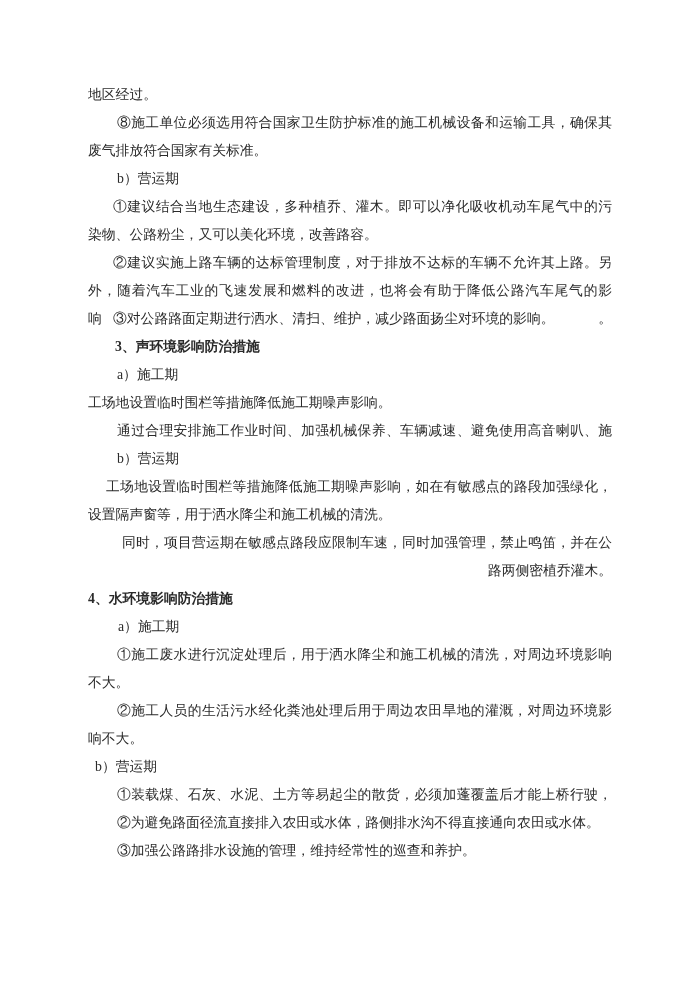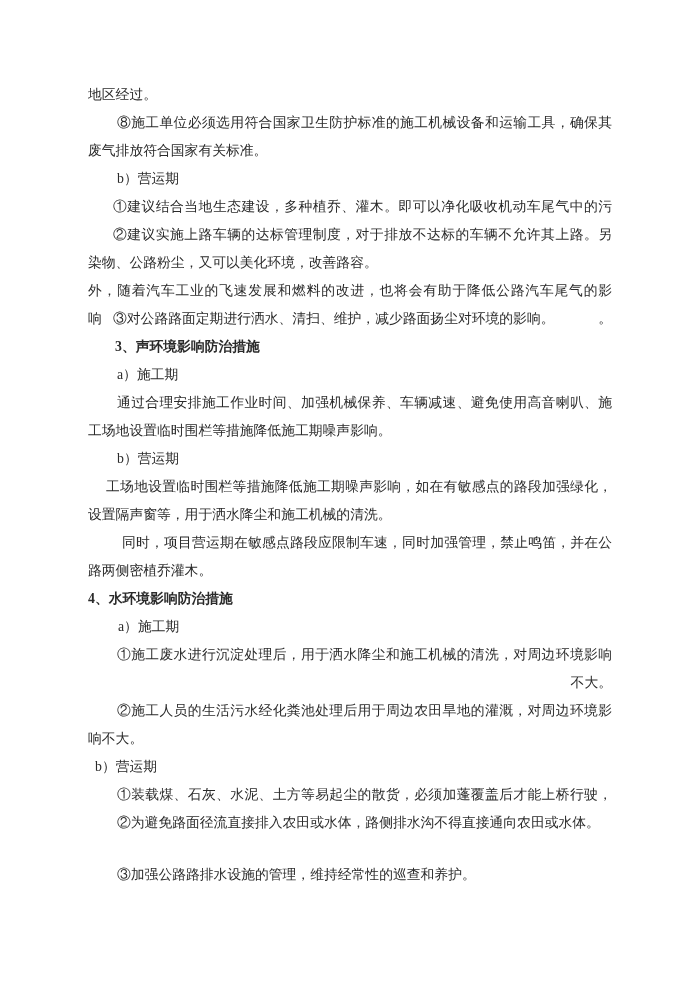--- a/index.html
+++ b/index.html
@@ -42,37 +42,37 @@
 </head>
 <body>
 
 <div class="page">
   <div class="text-column">
       <div class="line" style="padding-left: 0px;">地区经过。</div>
       <div class="line fill" style="padding-left: 29px;">⑧施工单位必须选用符合国家卫生防护标准的施工机械设备和运输工具，确保其</div>
       <div class="line" style="padding-left: 0px;">废气排放符合国家有关标准。</div>
       <div class="line" style="padding-left: 29px;">b）营运期</div>
       <div class="line fill" style="padding-left: 25px;">①建议结合当地生态建设，多种植乔、灌木。即可以净化吸收机动车尾气中的污</div>
+      <div class="line" style="padding-left: 0px;">染物、公路粉尘，又可以美化环境，改善路容。</div>
       <div class="line fill" style="padding-left: 25px;">②建议实施上路车辆的达标管理制度，对于排放不达标的车辆不允许其上路。另</div>
-      <div class="line" style="padding-left: 0px;">染物、公路粉尘，又可以美化环境，改善路容。</div>
       <div class="line fill" style="padding-left: 0px;">外，随着汽车工业的飞速发展和燃料的改进，也将会有助于降低公路汽车尾气的影响。</div>
       <div class="line" style="padding-left: 25px;">③对公路路面定期进行洒水、清扫、维护，减少路面扬尘对环境的影响。</div>
       <div class="line bold" style="padding-left: 27px;">3、声环境影响防治措施</div>
       <div class="line" style="padding-left: 29px;">a）施工期</div>
+      <div class="line" style="padding-left: 0px;">工场地设置临时围栏等措施降低施工期噪声影响。</div>
       <div class="line fill" style="padding-left: 29px;">通过合理安排施工作业时间、加强机械保养、车辆减速、避免使用高音喇叭、施</div>
-      <div class="line" style="padding-left: 0px;">工场地设置临时围栏等措施降低施工期噪声影响。</div>
       <div class="line" style="padding-left: 29px;">b）营运期</div>
       <div class="line fill" style="padding-left: 18px;">工场地设置临时围栏等措施降低施工期噪声影响，如在有敏感点的路段加强绿化，</div>
       <div class="line" style="padding-left: 0px;">设置隔声窗等，用于洒水降尘和施工机械的清洗。</div>
       <div class="line fill" style="padding-left: 34px;">同时，项目营运期在敏感点路段应限制车速，同时加强管理，禁止鸣笛，并在公</div>
-      <div class="line" style="padding-left: 0px;">路两侧密植乔灌木。</div>
+      <div class="line" style="padding-left: 0px; text-align: right;">路两侧密植乔灌木。</div>
       <div class="line bold" style="padding-left: 0px;">4、水环境影响防治措施</div>
       <div class="line" style="padding-left: 30px;">a）施工期</div>
       <div class="line fill" style="padding-left: 29px;">①施工废水进行沉淀处理后，用于洒水降尘和施工机械的清洗，对周边环境影响</div>
-      <div class="line" style="padding-left: 0px; text-align: right;">不大。</div>
+      <div class="line" style="padding-left: 0px;">不大。</div>
       <div class="line fill" style="padding-left: 29px;">②施工人员的生活污水经化粪池处理后用于周边农田旱地的灌溉，对周边环境影</div>
       <div class="line" style="padding-left: 0px;">响不大。</div>
       <div class="line" style="padding-left: 7px;">b）营运期</div>
       <div class="line fill" style="padding-left: 29px;">①装载煤、石灰、水泥、土方等易起尘的散货，必须加蓬覆盖后才能上桥行驶，</div>
       <div class="line" style="padding-left: 29px;">②为避免路面径流直接排入农田或水体，路侧排水沟不得直接通向农田或水体。</div>
-      <div class="line" style="padding-left: 29px; margin-top: 24px;">③加强公路路排水设施的管理，维持经常性的巡查和养护。</div>
+      <div class="line" style="padding-left: 29px;">③加强公路路排水设施的管理，维持经常性的巡查和养护。</div>
     </div>
 </div>
 
 </body></html>

